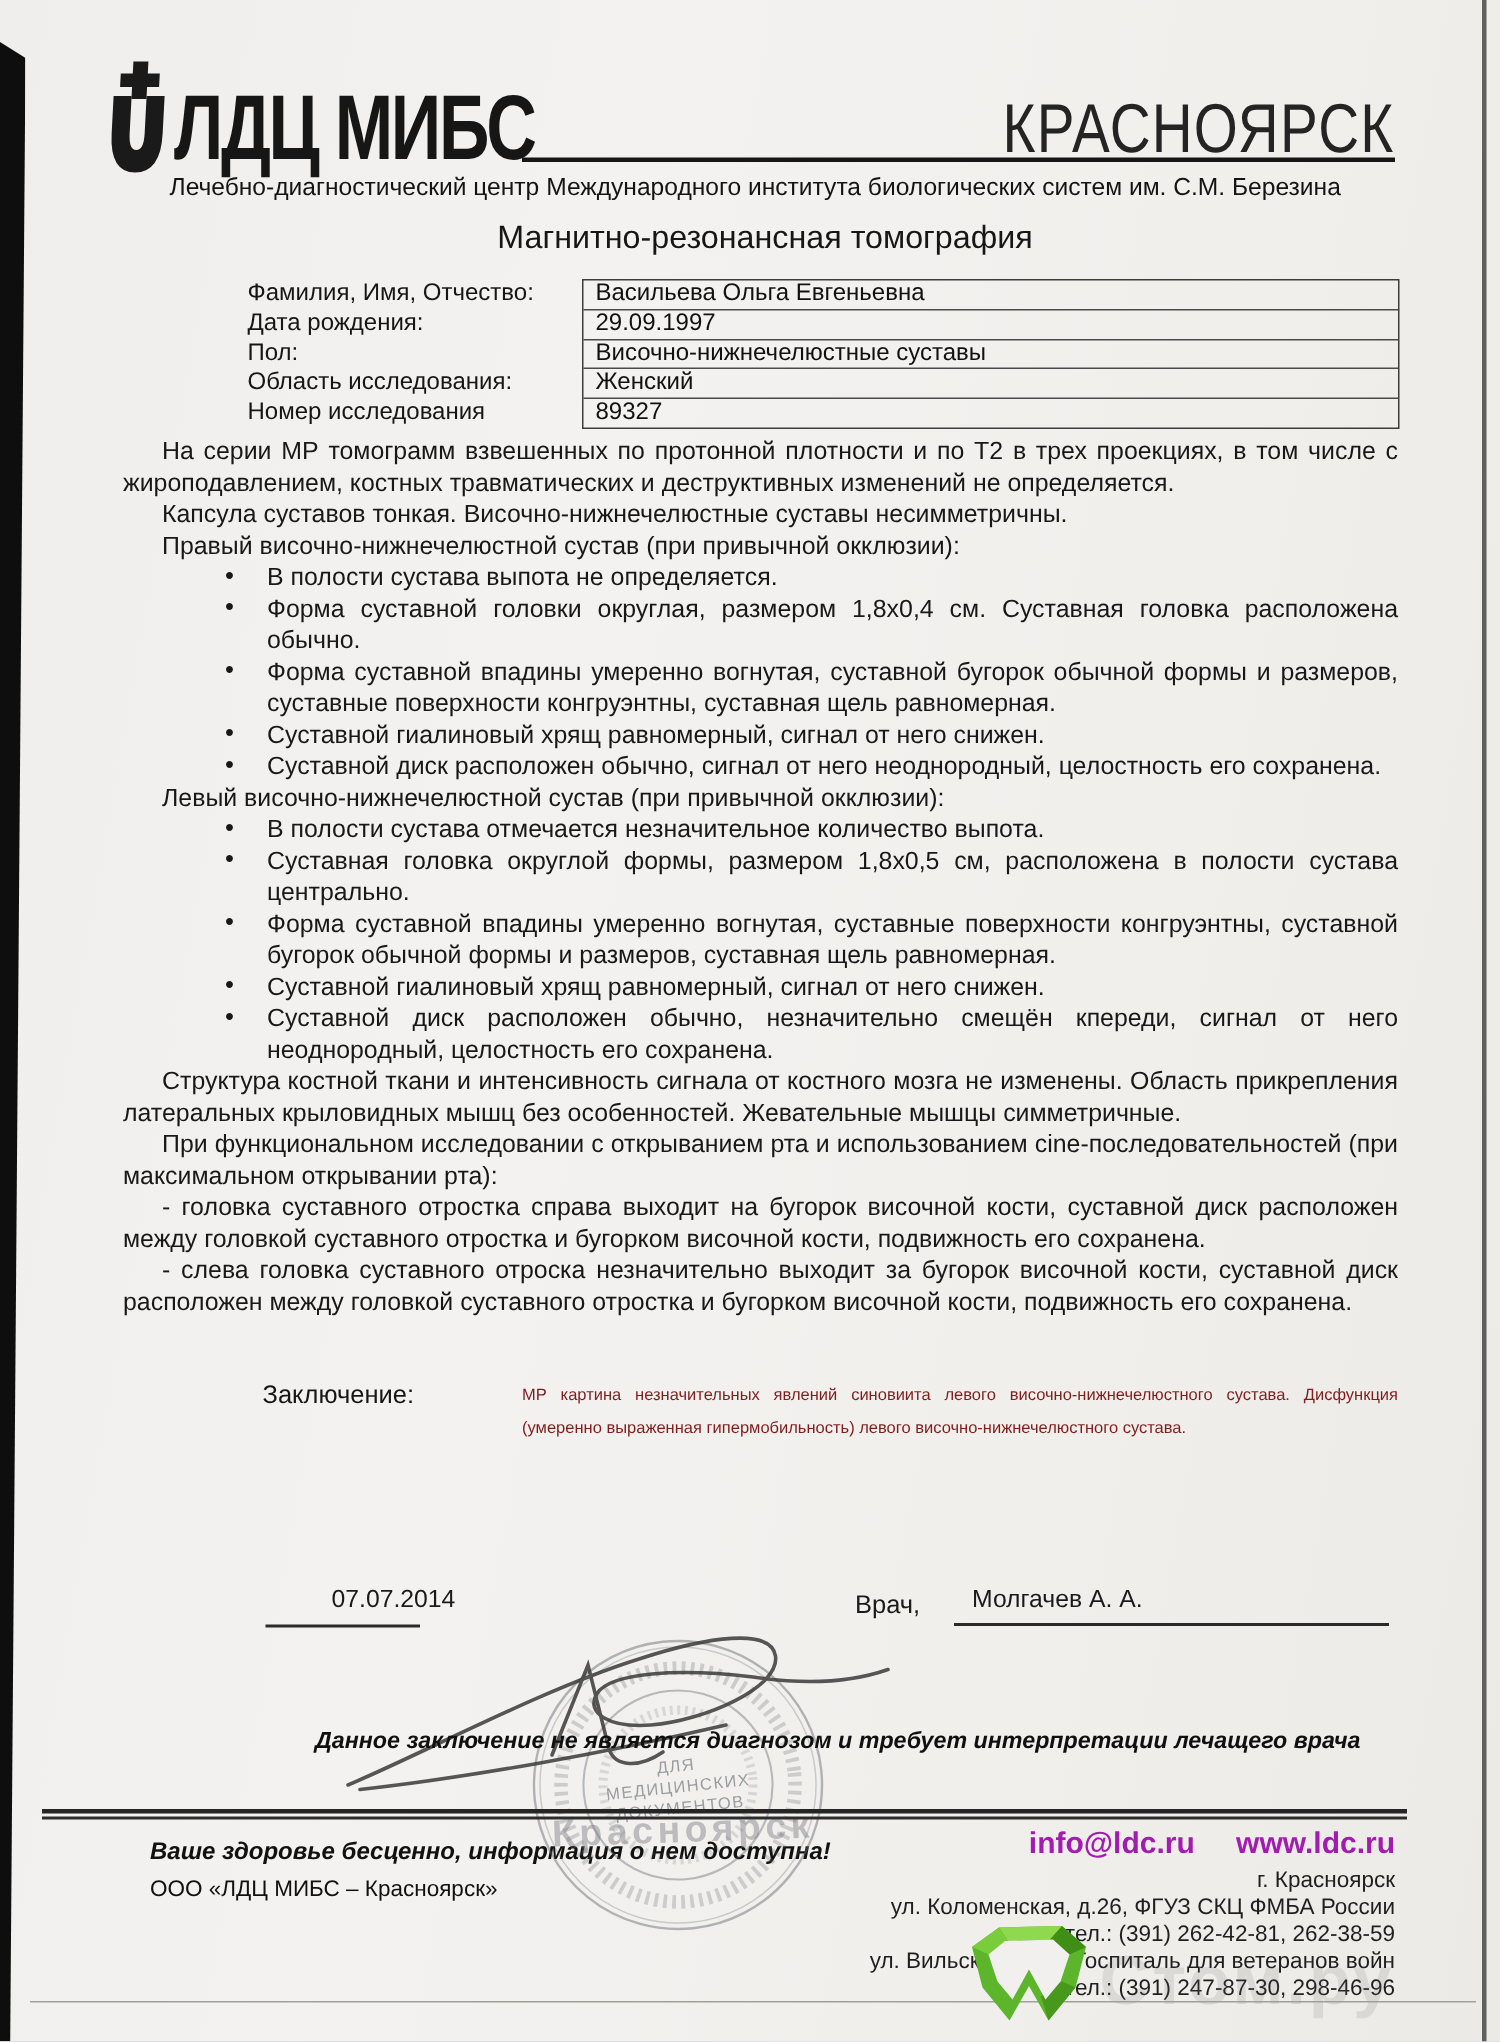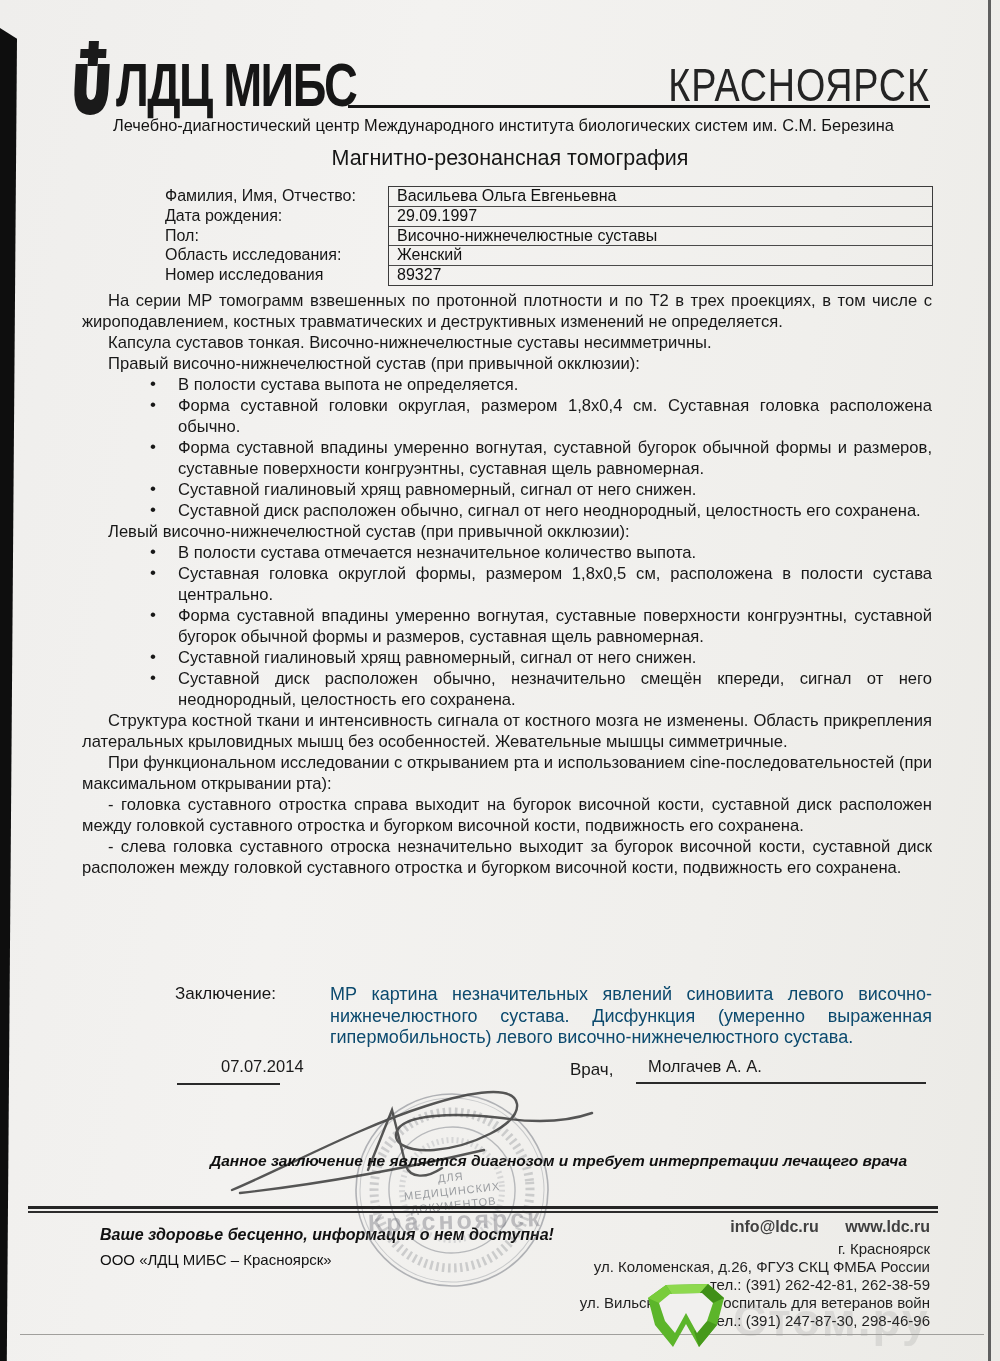--- a/index.html
+++ b/index.html
@@ -55,23 +55,23 @@
   
   .body-text{
     position:absolute;left:82px;top:290px;width:850px;
     font-size:16.6px;line-height:21px;text-align:justify;color:#181818;
   }
   .body-text p{margin:0;text-indent:26px;}
   .bull{position:relative;margin:0;padding-left:96px;text-indent:0;}
   .bull .dot{position:absolute;left:68px;top:-1px;font-size:17px;}
 
   
-  .conclusion{position:absolute;left:175px;top:984px;width:757px;display:flex;}
+  .conclusion{position:absolute;left:175px;top:920px;width:757px;display:flex;}
   .conclusion .lbl{width:155px;flex:none;font-size:17px;color:#161616;}
-  .conclusion .txt{flex:1;font-size:18px;line-height:21.5px;text-align:justify;color:#0c4a6e;}
+  .conclusion .txt{flex:1;font-size:11px;line-height:21.5px;text-align:justify;color:#7f1d1d;margin-left:18px;}
 
   
   .date{position:absolute;left:185px;top:1057px;font-size:16.5px;color:#1a1a1a;margin-left:36px;}
   .date-line{position:absolute;left:177px;top:1083px;width:103px;height:2px;background:#2a2a2a;}
   .doctor-label{position:absolute;left:570px;top:1060px;font-size:17px;color:#1a1a1a;}
   .doctor-name{position:absolute;left:648px;top:1057px;font-size:16.5px;color:#1a1a1a;}
   .doctor-line{position:absolute;left:636px;top:1082px;width:290px;height:2px;background:#2a2a2a;}
 
   
   .stamp{position:absolute;left:337px;top:1085px;z-index:1;}
@@ -87,21 +87,21 @@
   }
 
   
   .double-rule{
     position:absolute;left:28px;top:1206px;width:910px;height:2px;z-index:2;
     border-top:3px solid #252525;border-bottom:2px solid #2c2c2c;
   }
   .slogan{position:absolute;left:100px;top:1226px;font-size:16px;font-weight:700;font-style:italic;color:#111;}
   .company{position:absolute;left:100px;top:1251px;font-size:15px;font-weight:400;color:#111;}
   .contacts{position:absolute;right:70px;top:1218px;text-align:right;}
-  .contacts .net{font-size:16px;font-weight:700;color:#404040;margin-bottom:4px;}
+  .contacts .net{font-size:20px;font-weight:700;color:#a21caf;margin-bottom:4px;}
   .contacts .net span{margin-left:22px;}
   .contacts .addr{font-size:15px;line-height:18px;color:#1f1f1f;}
 
   .tooth{position:absolute;left:642px;top:1283px;z-index:5;}
   .watermark{
     position:absolute;left:733px;top:1293px;z-index:0;
     font-size:46px;font-weight:700;letter-spacing:2px;color:rgba(110,110,110,0.15);
   }
 </style>
 </head>

